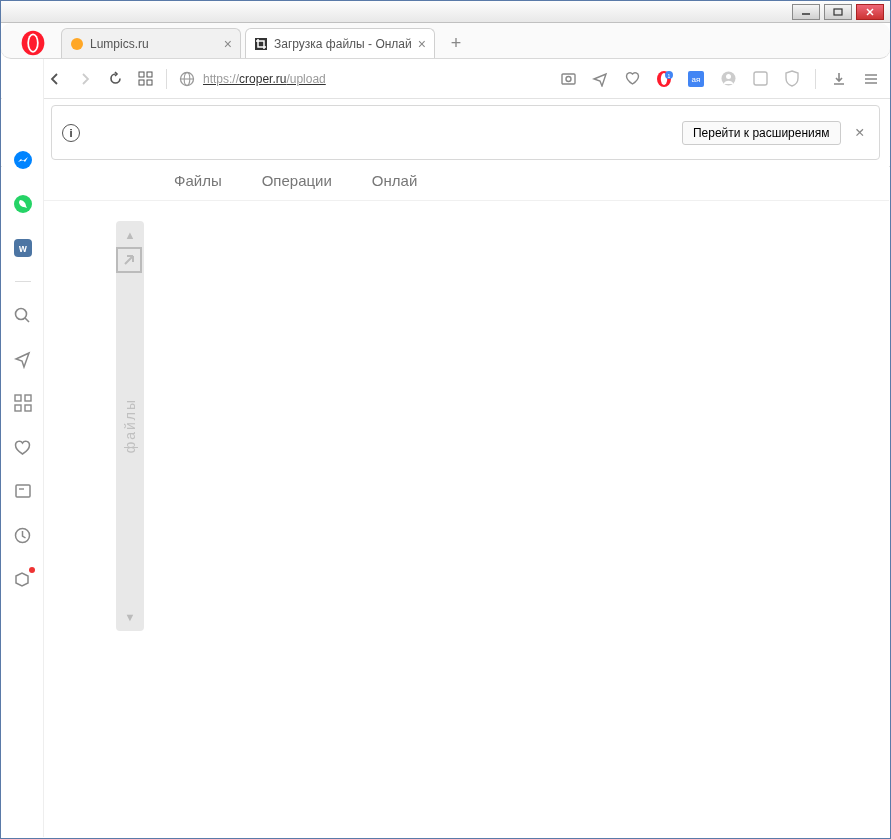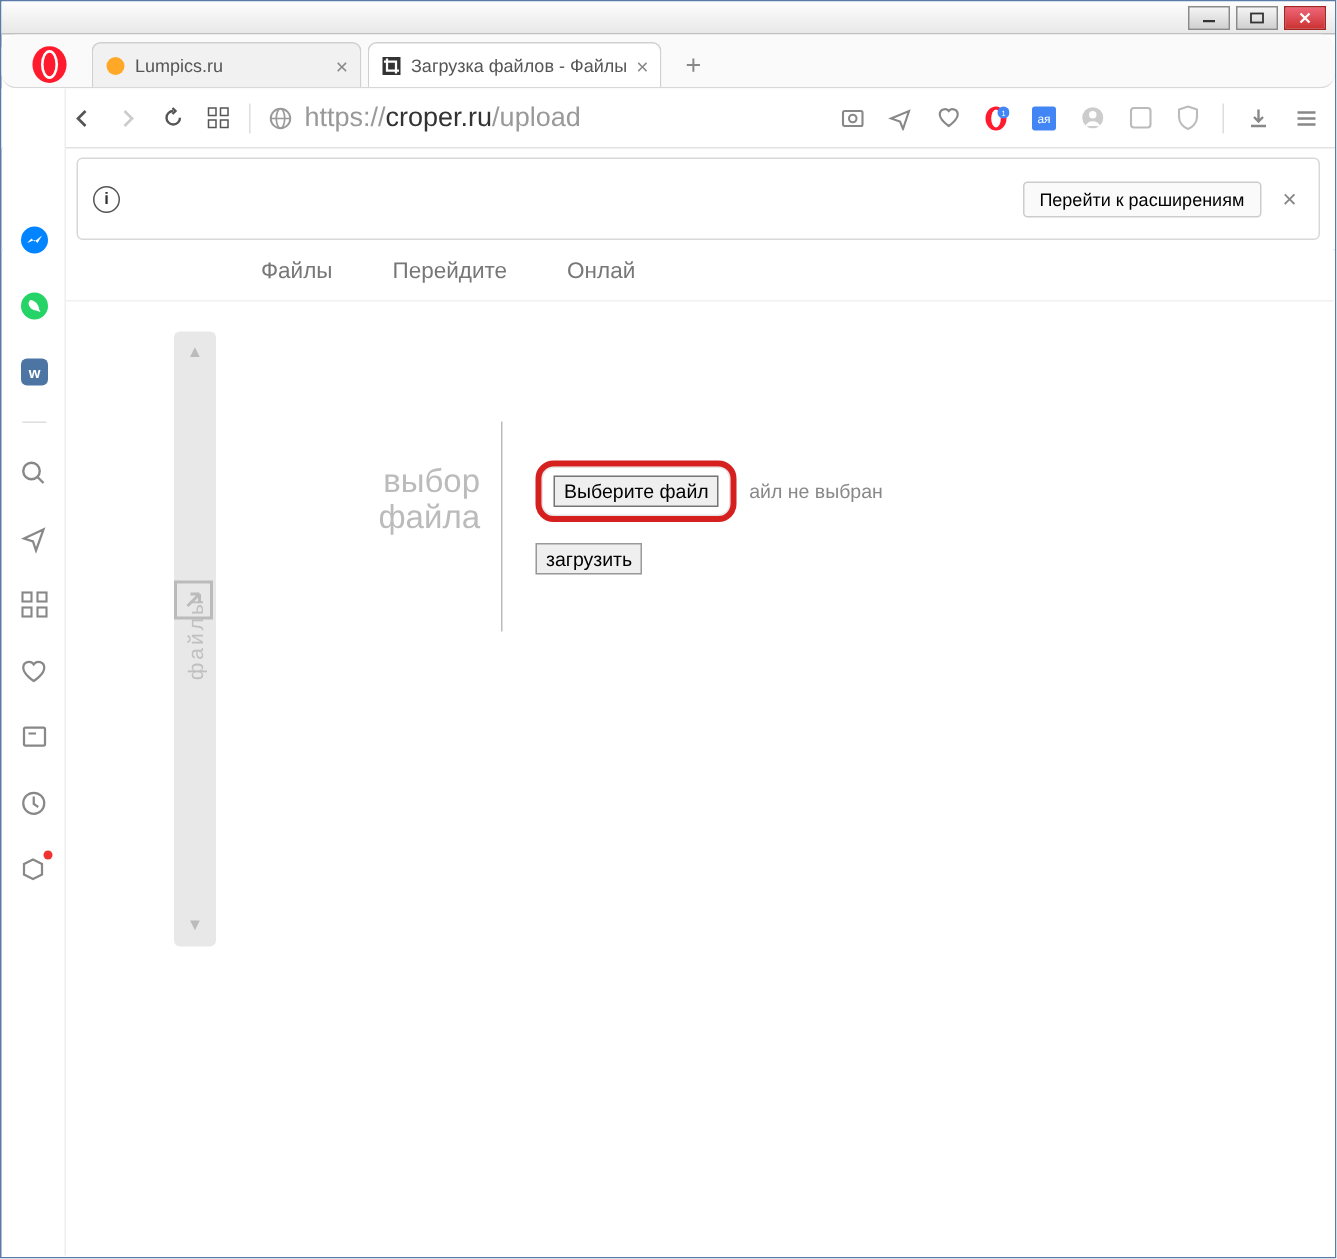--- a/index.html
+++ b/index.html
@@ -18,21 +18,21 @@
 .tab { height: 30px; min-width: 180px; max-width: 200px; background: #f1f1f1; border: 1px solid #d0d0d0; border-bottom: none; border-radius: 6px 6px 0 0; display: flex; align-items: center; padding: 0 8px; font-size: 12px; color: #555; margin-right: 4px; cursor: pointer; gap: 6px; }
 .tab.active { background: #fff; }
 .tab-close { margin-left: auto; color: #888; font-size: 14px; cursor: pointer; }
 .tab-favicon { width: 14px; height: 14px; flex-shrink: 0; }
 .newtab { width: 26px; height: 26px; display: flex; align-items: center; justify-content: center; color: #888; font-size: 18px; cursor: pointer; margin-left: 4px; margin-bottom: 2px; }
 
 
 .addrbar { height: 40px; background: #fff; display: flex; align-items: center; padding: 0 10px 0 45px; gap: 12px; border-bottom: 1px solid #e2e2e2; }
 .nav-btn { width: 18px; height: 18px; display: flex; align-items: center; justify-content: center; color: #555; cursor: pointer; }
 .nav-btn.disabled { color: #ccc; cursor: default; }
-.addr-field { flex: 1; display: flex; align-items: center; gap: 8px; font-size: 18px; color: #333; }
+.addr-field { flex: 1; display: flex; align-items: center; gap: 8px; font-size: 12px; color: #333; text-decoration: underline; }
 .addr-proto { color: #999; }
 .addr-host { color: #333; }
 .addr-path { color: #999; }
 .tool-icons { display: flex; align-items: center; gap: 14px; }
 .tool-ic { width: 18px; height: 18px; color: #888; cursor: pointer; display: flex; align-items: center; justify-content: center; position: relative; }
 
 
 .notify-row { display: flex; align-items: stretch; border-bottom: 1px solid #e2e2e2; }
 .ext-stub { width: 50px; display: flex; flex-direction: column; align-items: center; padding-top: 8px; gap: 14px; }
 .ext-ic { width: 22px; height: 22px; border-radius: 4px; display: flex; align-items: center; justify-content: center; font-size: 11px; color: #fff; }
@@ -107,21 +107,21 @@
           <circle cx="7" cy="7" r="6" fill="#ffa726"></circle>
         </svg>
       <span>Lumpics.ru</span>
       <span class="tab-close">×</span>
     </div>
     <div class="tab active">
       <svg class="tab-favicon" viewBox="0 0 14 14">
           <rect x="1" y="1" width="12" height="12" fill="#333"></rect>
           <path d="M4 2v8h8M2 4h8v8" stroke="#fff" stroke-width="1.5" fill="none"></path>
         </svg>
-      <span>Загрузка файлов - Файлы</span>
+      <span>Загрузка файлы - Онлай</span>
       <span class="tab-close">×</span>
     </div>
     <div class="newtab">+</div>
   </div>
 
   <div class="addrbar">
     <div class="nav-btn">
         <svg width="14" height="14" viewBox="0 0 14 14">
           <path d="M9 2L4 7l5 5" fill="none" stroke="#555" stroke-width="1.8"></path>
         </svg>
@@ -291,47 +291,31 @@
     <div class="side-ic dot">
         <svg width="19" height="19" viewBox="0 0 19 19">
           <path d="M3 6l6-3 6 3v7l-6 3-6-3z" fill="none" stroke="#888" stroke-width="1.5"></path>
         </svg>
       </div>
   </div>
 
   <div class="page">
     <div class="site-menu">
       <span>Файлы</span>
-      <span>Перейдите</span>
+      <span>Операции</span>
       <span>Онлай</span>
     </div>
 
     <div class="content-wrap">
       <div class="files-drawer">
         <span class="drawer-arrow">▲</span>
         <span class="drawer-label">файлы</span>
         <span class="drawer-arrow">▼</span>
       </div>
 
-      <div class="upload-area">
-        <div class="upload-label">
-          <span>выбор</span><br>
-          <span>файла</span>
-        </div>
-        <div class="upload-divider"></div>
-        <div class="upload-controls">
-          <div class="file-row">
-            <span class="highlight-ring">
-              <button class="choose-btn">Выберите файл</button>
-            </span>
-            <span class="file-status">айл не выбран</span>
-          </div>
-          <button class="load-btn">загрузить</button>
-        </div>
-      </div>
 
       <div class="corner-arrow">
         <svg width="16" height="16" viewBox="0 0 16 16">
             <path d="M4 12L12 4M12 4H6M12 4v6" fill="none" stroke="#bbb" stroke-width="2"></path>
           </svg>
       </div>
     </div>
   </div>
 
 </div>

